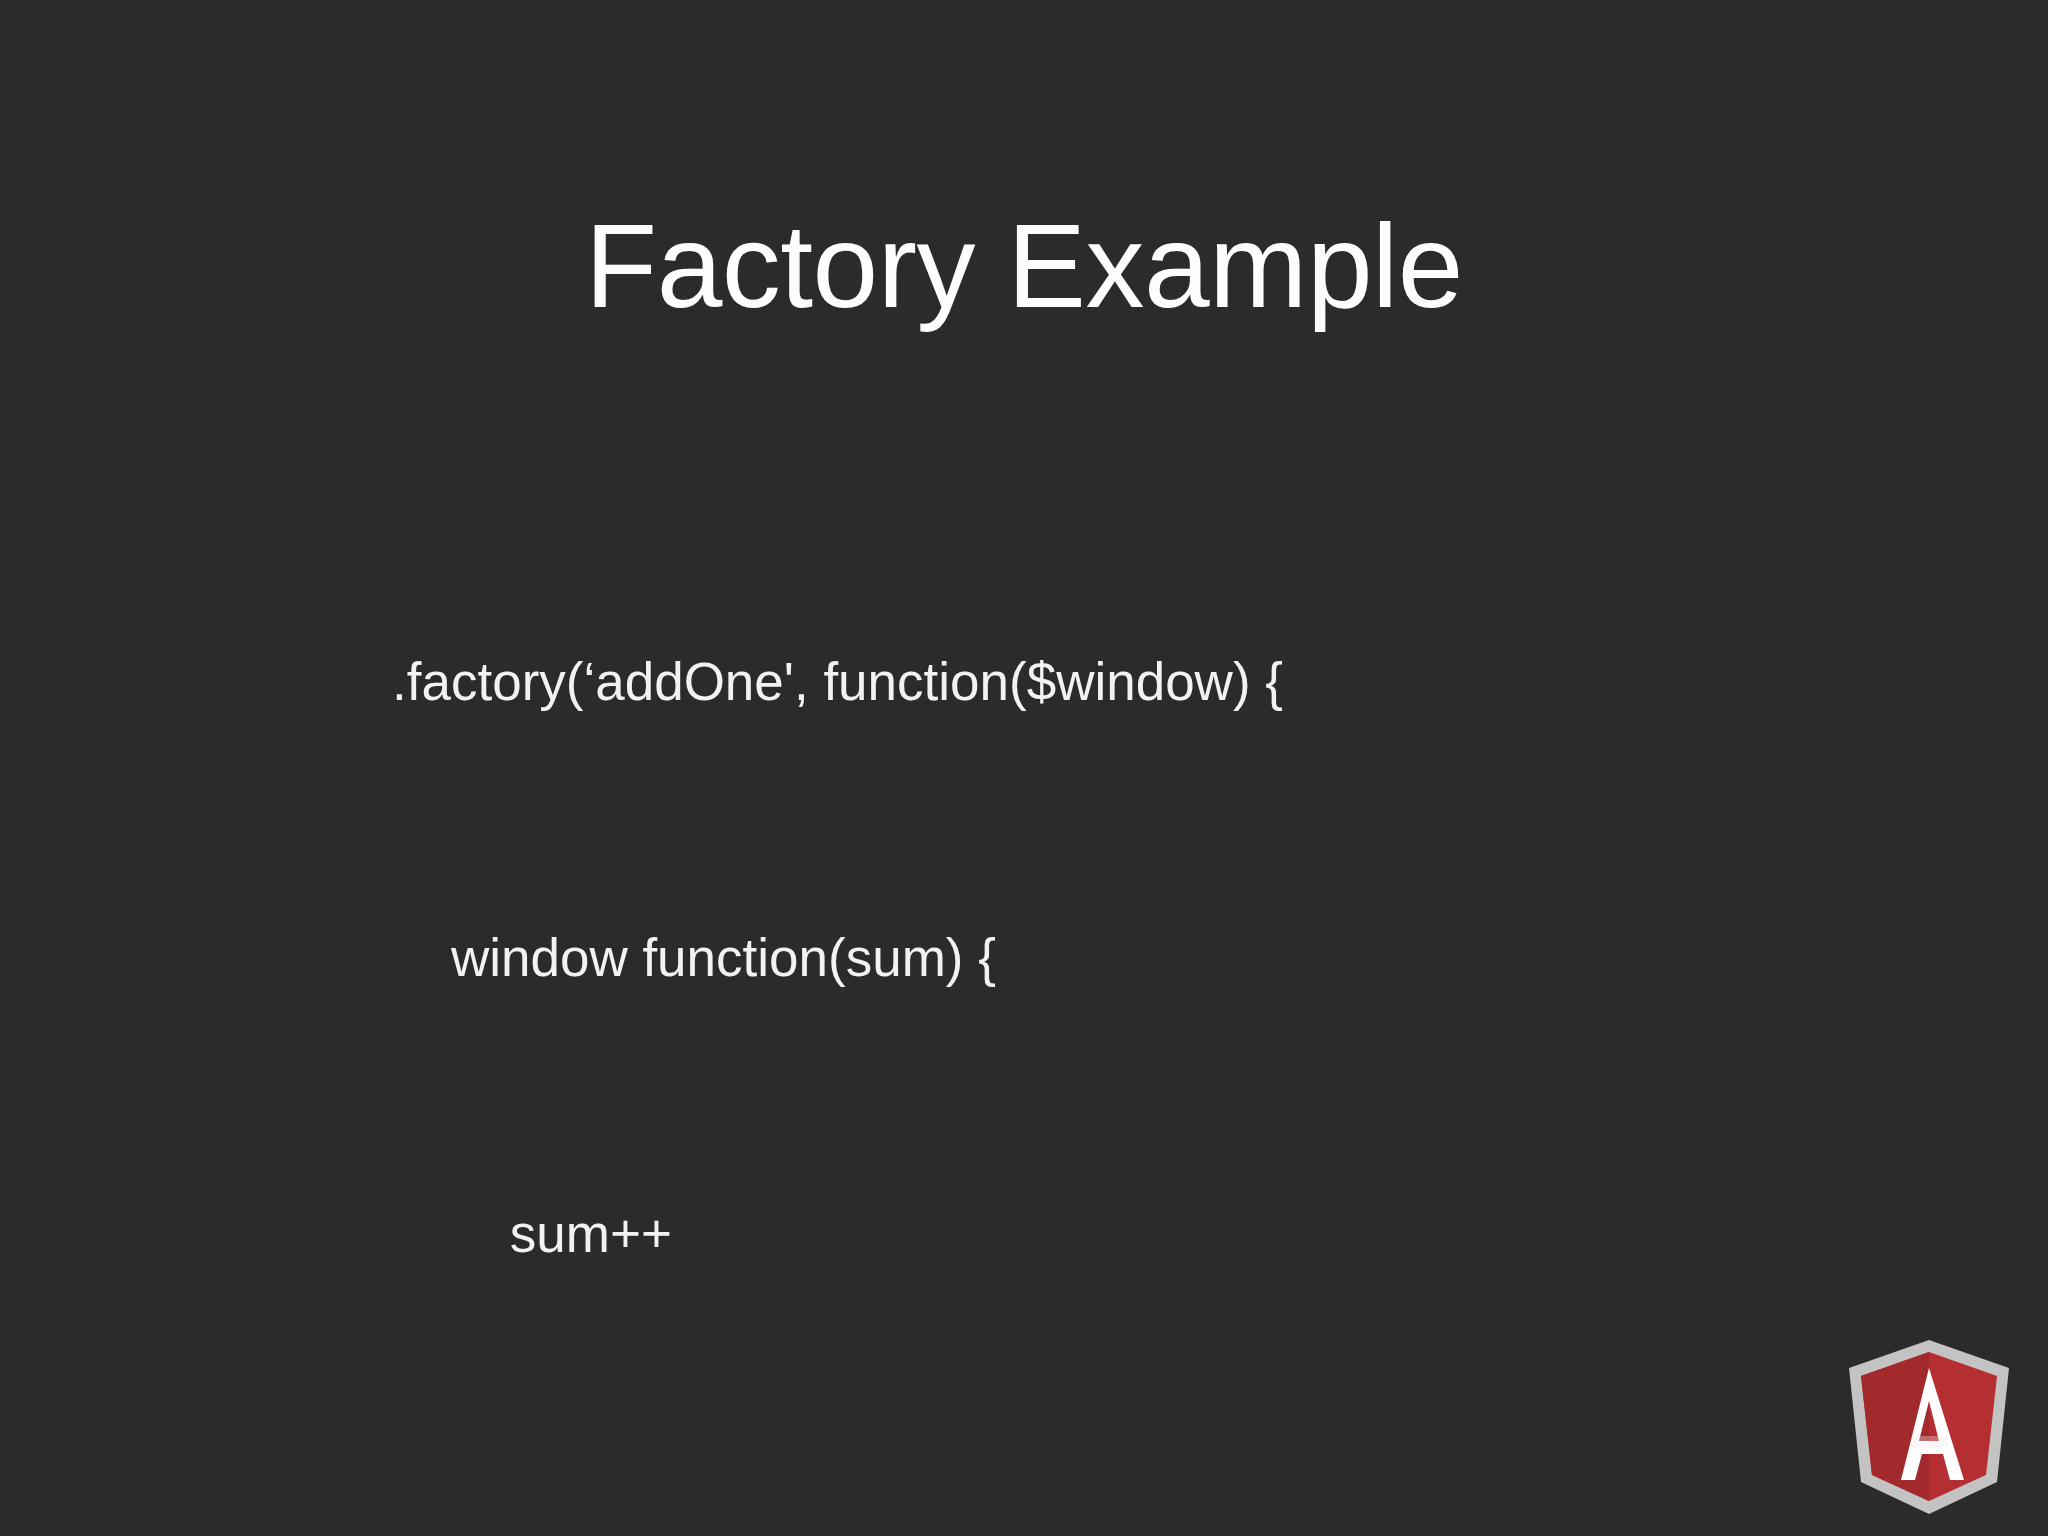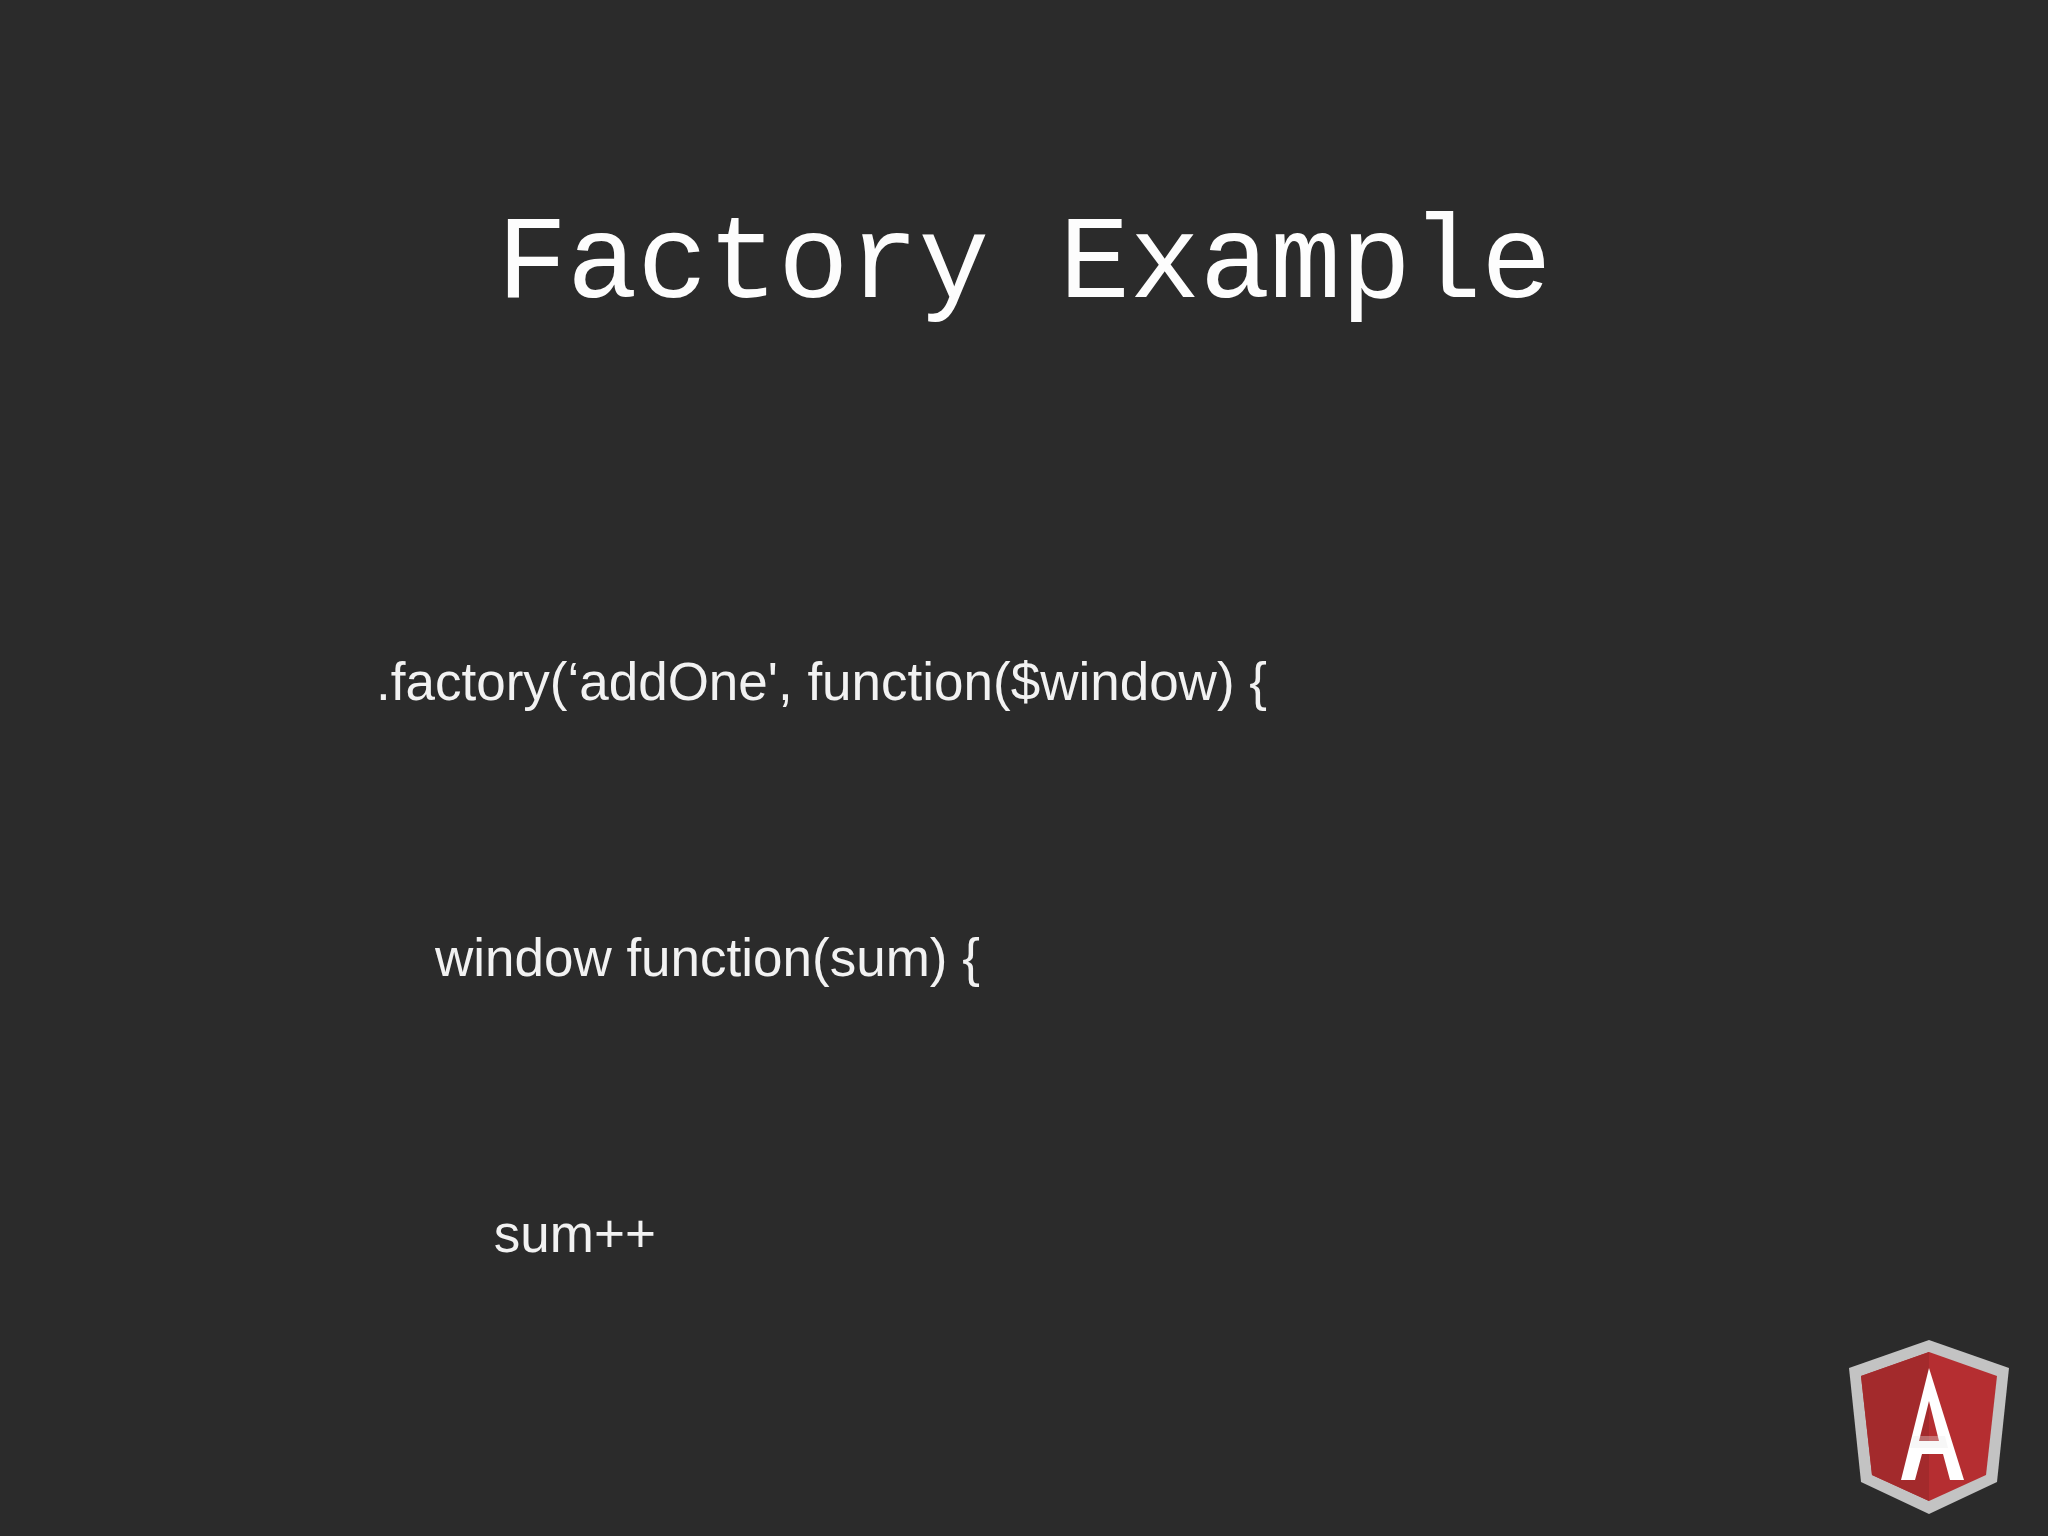--- a/index.html
+++ b/index.html
@@ -24,39 +24,40 @@
     position: absolute;
     top: 128px;
     left: 0;
     width: 2048px;
     text-align: center;
     color: #fdfdfd;
     font-size: 118px;
     line-height: 1.0;
     font-weight: 300;
     letter-spacing: -0.5px;
-    font-family: Liberation Mono, monospace;
+    font-family: Liberation Sans, sans-serif;
     white-space: nowrap;
   }
   .code-block {
     position: absolute;
     top: 452px;
     left: 376px;
     color: #f2f2f2;
     font-size: 53px;
     line-height: 92px;
     font-weight: 300;
     letter-spacing: 0px;
     font-family: "Liberation Sans", sans-serif;
     white-space: pre;
   }
   .code-line {
     display: block;
     white-space: pre;
     height: 92px;
+    margin-left: 16px;
   }
   .ng-logo {
     position: absolute;
     left: 1845px;
     top: 1338px;
     width: 168px;
     height: 178px;
   }
   .ng-logo svg {
     display: block;

